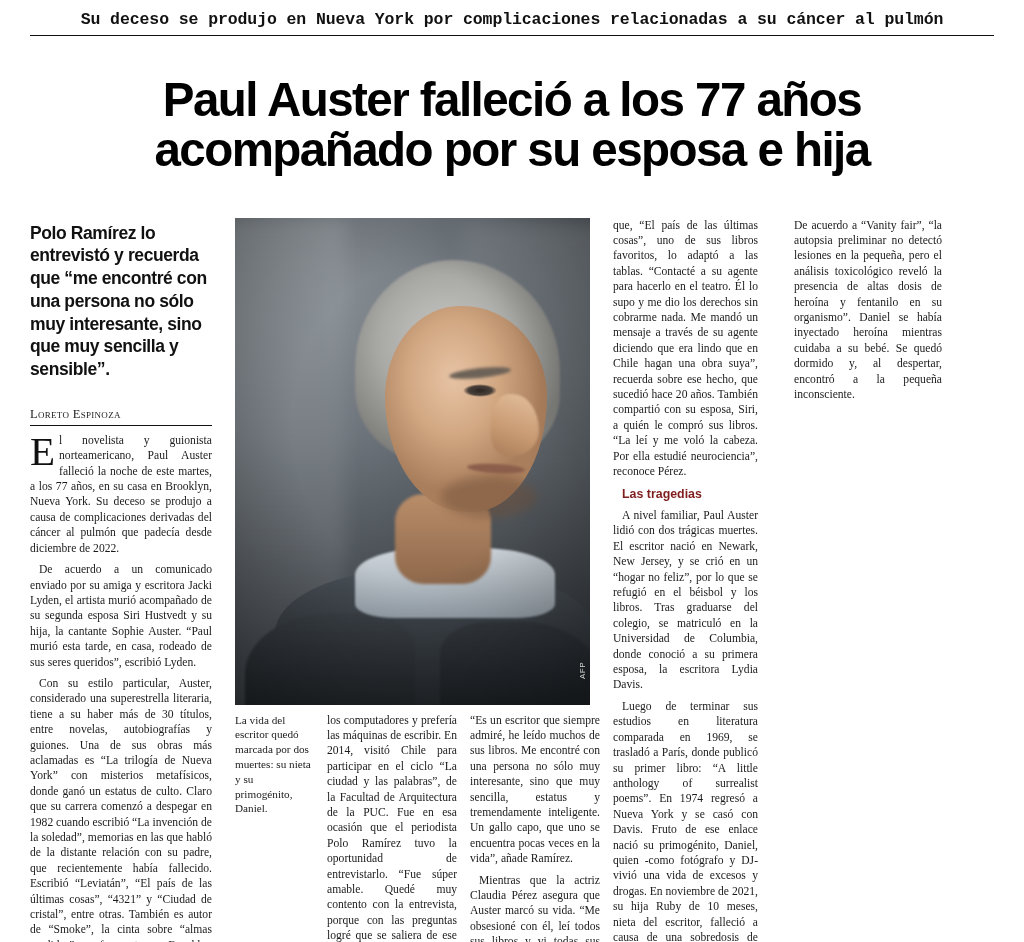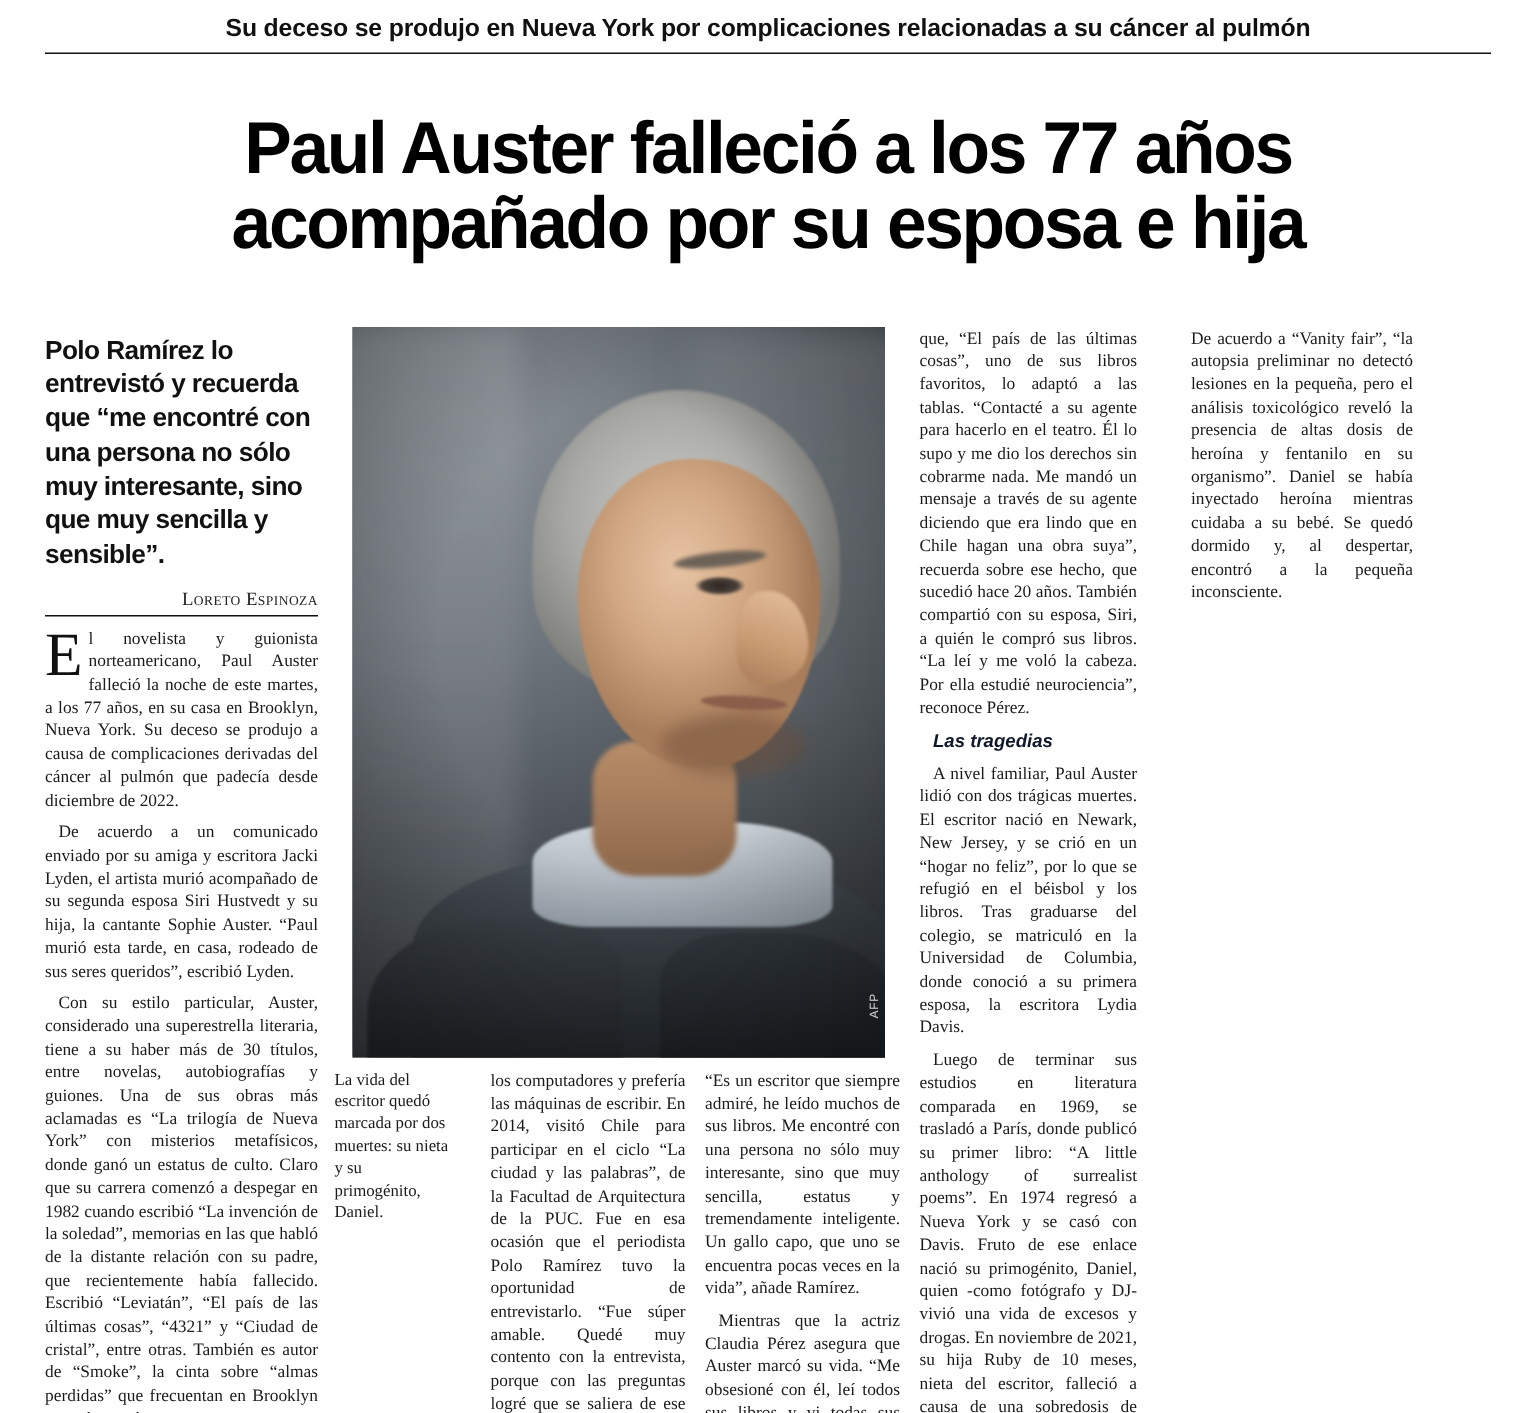--- a/index.html
+++ b/index.html
@@ -17,21 +17,21 @@
   .page {
     position: relative;
     width: 1024px;
     height: 942px;
     box-sizing: border-box;
     padding: 0 30px;
   }
   
   .kicker {
     text-align: center;
-    font-family: Liberation Sans, sans-serif;
+    font-family: Liberation Mono, monospace;
     font-size: 16.5px;
     font-weight: 700;
     letter-spacing: -0.1px;
     color: #111;
     padding-top: 10px;
     padding-bottom: 6px;
   }
   .rule-top {
     border-top: 1.6px solid #111;
     margin: 0 0 6px 0;
@@ -65,29 +65,28 @@
     text-align: left;
     font-family: "Liberation Sans", sans-serif;
     font-weight: 700;
     font-size: 17.5px;
     line-height: 1.30;
     letter-spacing: -0.4px;
     color: #111;
     padding-top: 4px;
   }
   .byline {
-    margin-top: 11px;
+    margin-top: 26px;
     font-family: "Liberation Serif", serif;
     font-variant: small-caps;
     font-size: 12.5px;
     letter-spacing: 0.3px;
     color: #222;
     padding-bottom: 3px;
     border-bottom: 1px solid #111;
-    text-align: right;
   }
   .col-text {
     font-size: 11.6px;
     line-height: 1.33;
     text-align: justify;
     color: #1a1a1a;
     hyphens: auto;
   }
   .col-text p {
     margin: 0 0 6px 0;
@@ -252,21 +251,21 @@
     font-size: 8px;
     letter-spacing: .5px;
     color: #e8e8e8;
     writing-mode: vertical-rl;
     transform: rotate(180deg);
     opacity: .9;
   }
   
   .caption {
     position: absolute;
-    left: 193px;
+    left: 205px;
     top: 495px;
     width: 78px;
     font-size: 11.2px;
     line-height: 1.32;
     color: #1a1a1a;
   }
   
   .col {
     position: absolute;
     font-size: 11.6px;
@@ -282,23 +281,22 @@
   .col p.noindent { text-indent: 0; }
   .col2 { left: 297px; top: 495px; width: 130px; }
   .col3 { left: 440px; top: 495px; width: 130px; }
   .col4 { left: 583px; top: 0px;  width: 145px; }
   .col5 { left: 764px; top: 0px;  width: 148px; }
   .subhead {
     font-family: "Liberation Sans", sans-serif;
     font-weight: 700;
     font-size: 12.4px;
     margin: 4px 0 3px 0;
-    color: #0f172a;
+    color: #7f1d1d;
     text-indent: 0;
-    font-style: italic;
   }
 </style>
 </head>
 <body>
 
 <div class="page">
 
   <div class="kicker">Su deceso se produjo en Nueva York por complicaciones relacionadas a su cáncer al pulmón</div>
   <div class="rule-top"></div>
 

